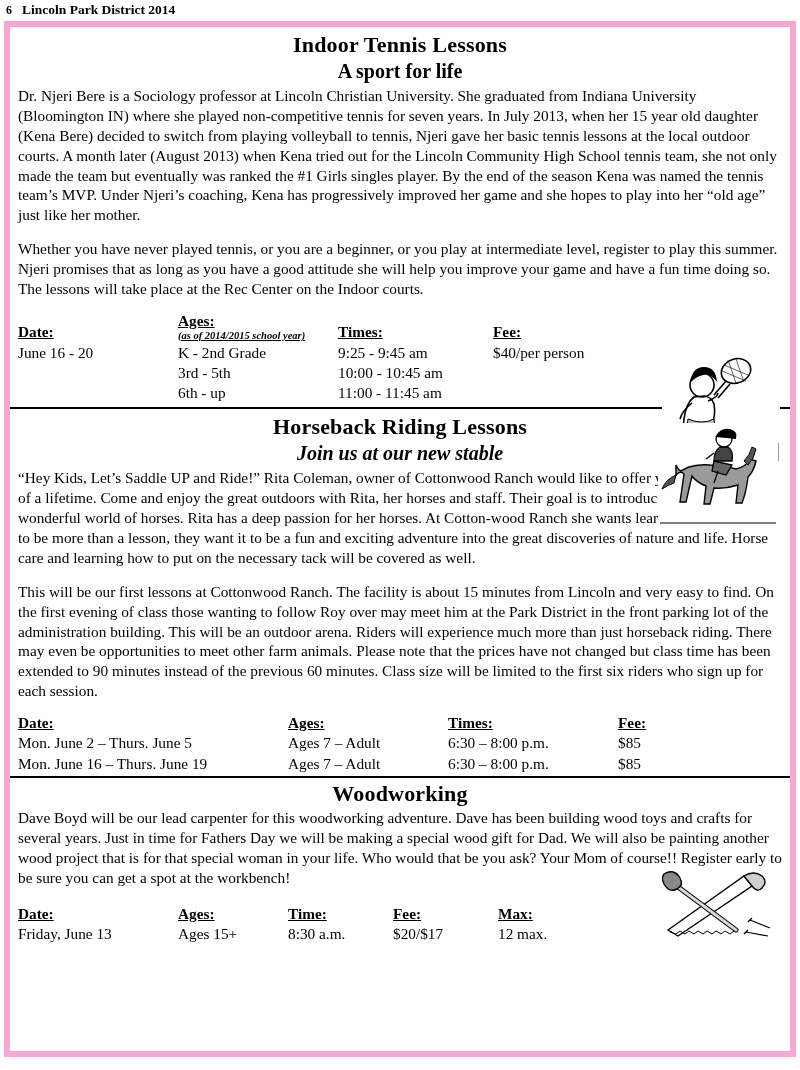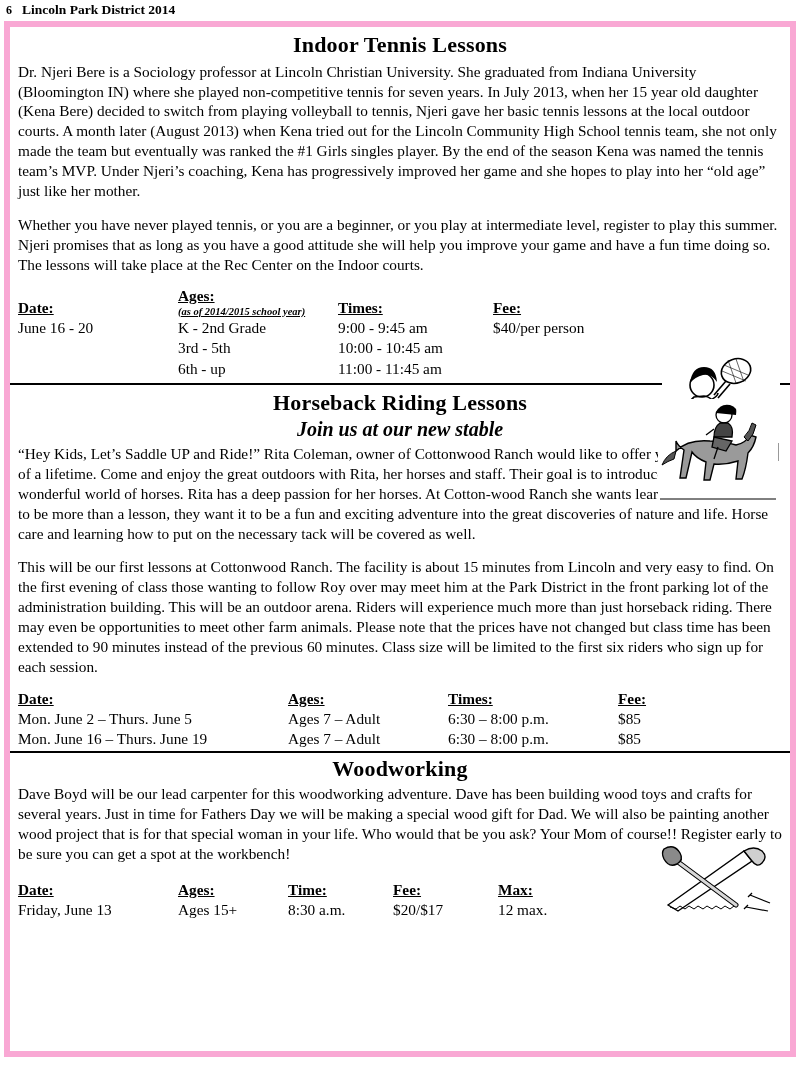--- a/index.html
+++ b/index.html
@@ -182,41 +182,42 @@
 
             <path d="M28 86 l-2 16"></path>
             <path d="M44 86 l3 16"></path>
           </g>
 
           <path d="M26 64 q14 6 26 0 l2 14 q-14 6 -30 0z" fill="#bbb" stroke="#000" stroke-width="1"></path>
         </svg>
       </div>
 
       <h1 class="title">Indoor Tennis Lessons</h1>
+      <h2 class="subtitle">A sport for life</h2>
       <p class="body">Dr. Njeri Bere is a Sociology professor at Lincoln Christian University. She graduated from Indiana University (Bloomington IN) where she played non-competitive tennis for seven years. In July 2013, when her 15 year old daughter (Kena Bere) decided to switch from playing volleyball to tennis, Njeri gave her basic tennis lessons at the local outdoor courts. A month later (August 2013) when Kena tried out for the Lincoln Community High School tennis team, she not only made the team but eventually was ranked the #1 Girls singles player. By the end of the season Kena was named the tennis team’s MVP. Under Njeri’s coaching, Kena has progressively improved her game and she hopes to play into her “old age” just like her mother.</p>
       <p class="body gap">Whether you have never played tennis, or you are a beginner, or you play at intermediate level, register to play this summer. Njeri promises that as long as you have a good attitude she will help you improve your game and have a fun time doing so. The lessons will take place at the Rec Center on the Indoor courts.</p>
 
       <div class="detail">
         <table>
           <thead>
             <tr>
               <th style="width:160px;">Date:</th>
               <th style="width:160px;">
                 <span>Ages:</span>
                 <span class="note">(as of 2014/2015 school year)</span>
               </th>
               <th style="width:155px;">Times:</th>
               <th style="width:150px;">Fee:</th>
             </tr>
           </thead>
           <tbody>
             <tr>
               <td>June 16 - 20</td>
               <td>K - 2nd Grade</td>
-              <td>9:00 - 9:45 am</td>
+              <td>9:25 - 9:45 am</td>
               <td>$40/per person</td>
             </tr>
             <tr>
               <td></td>
               <td>3rd - 5th</td>
               <td>10:00 - 10:45 am</td>
               <td></td>
             </tr>
             <tr>
               <td></td>

